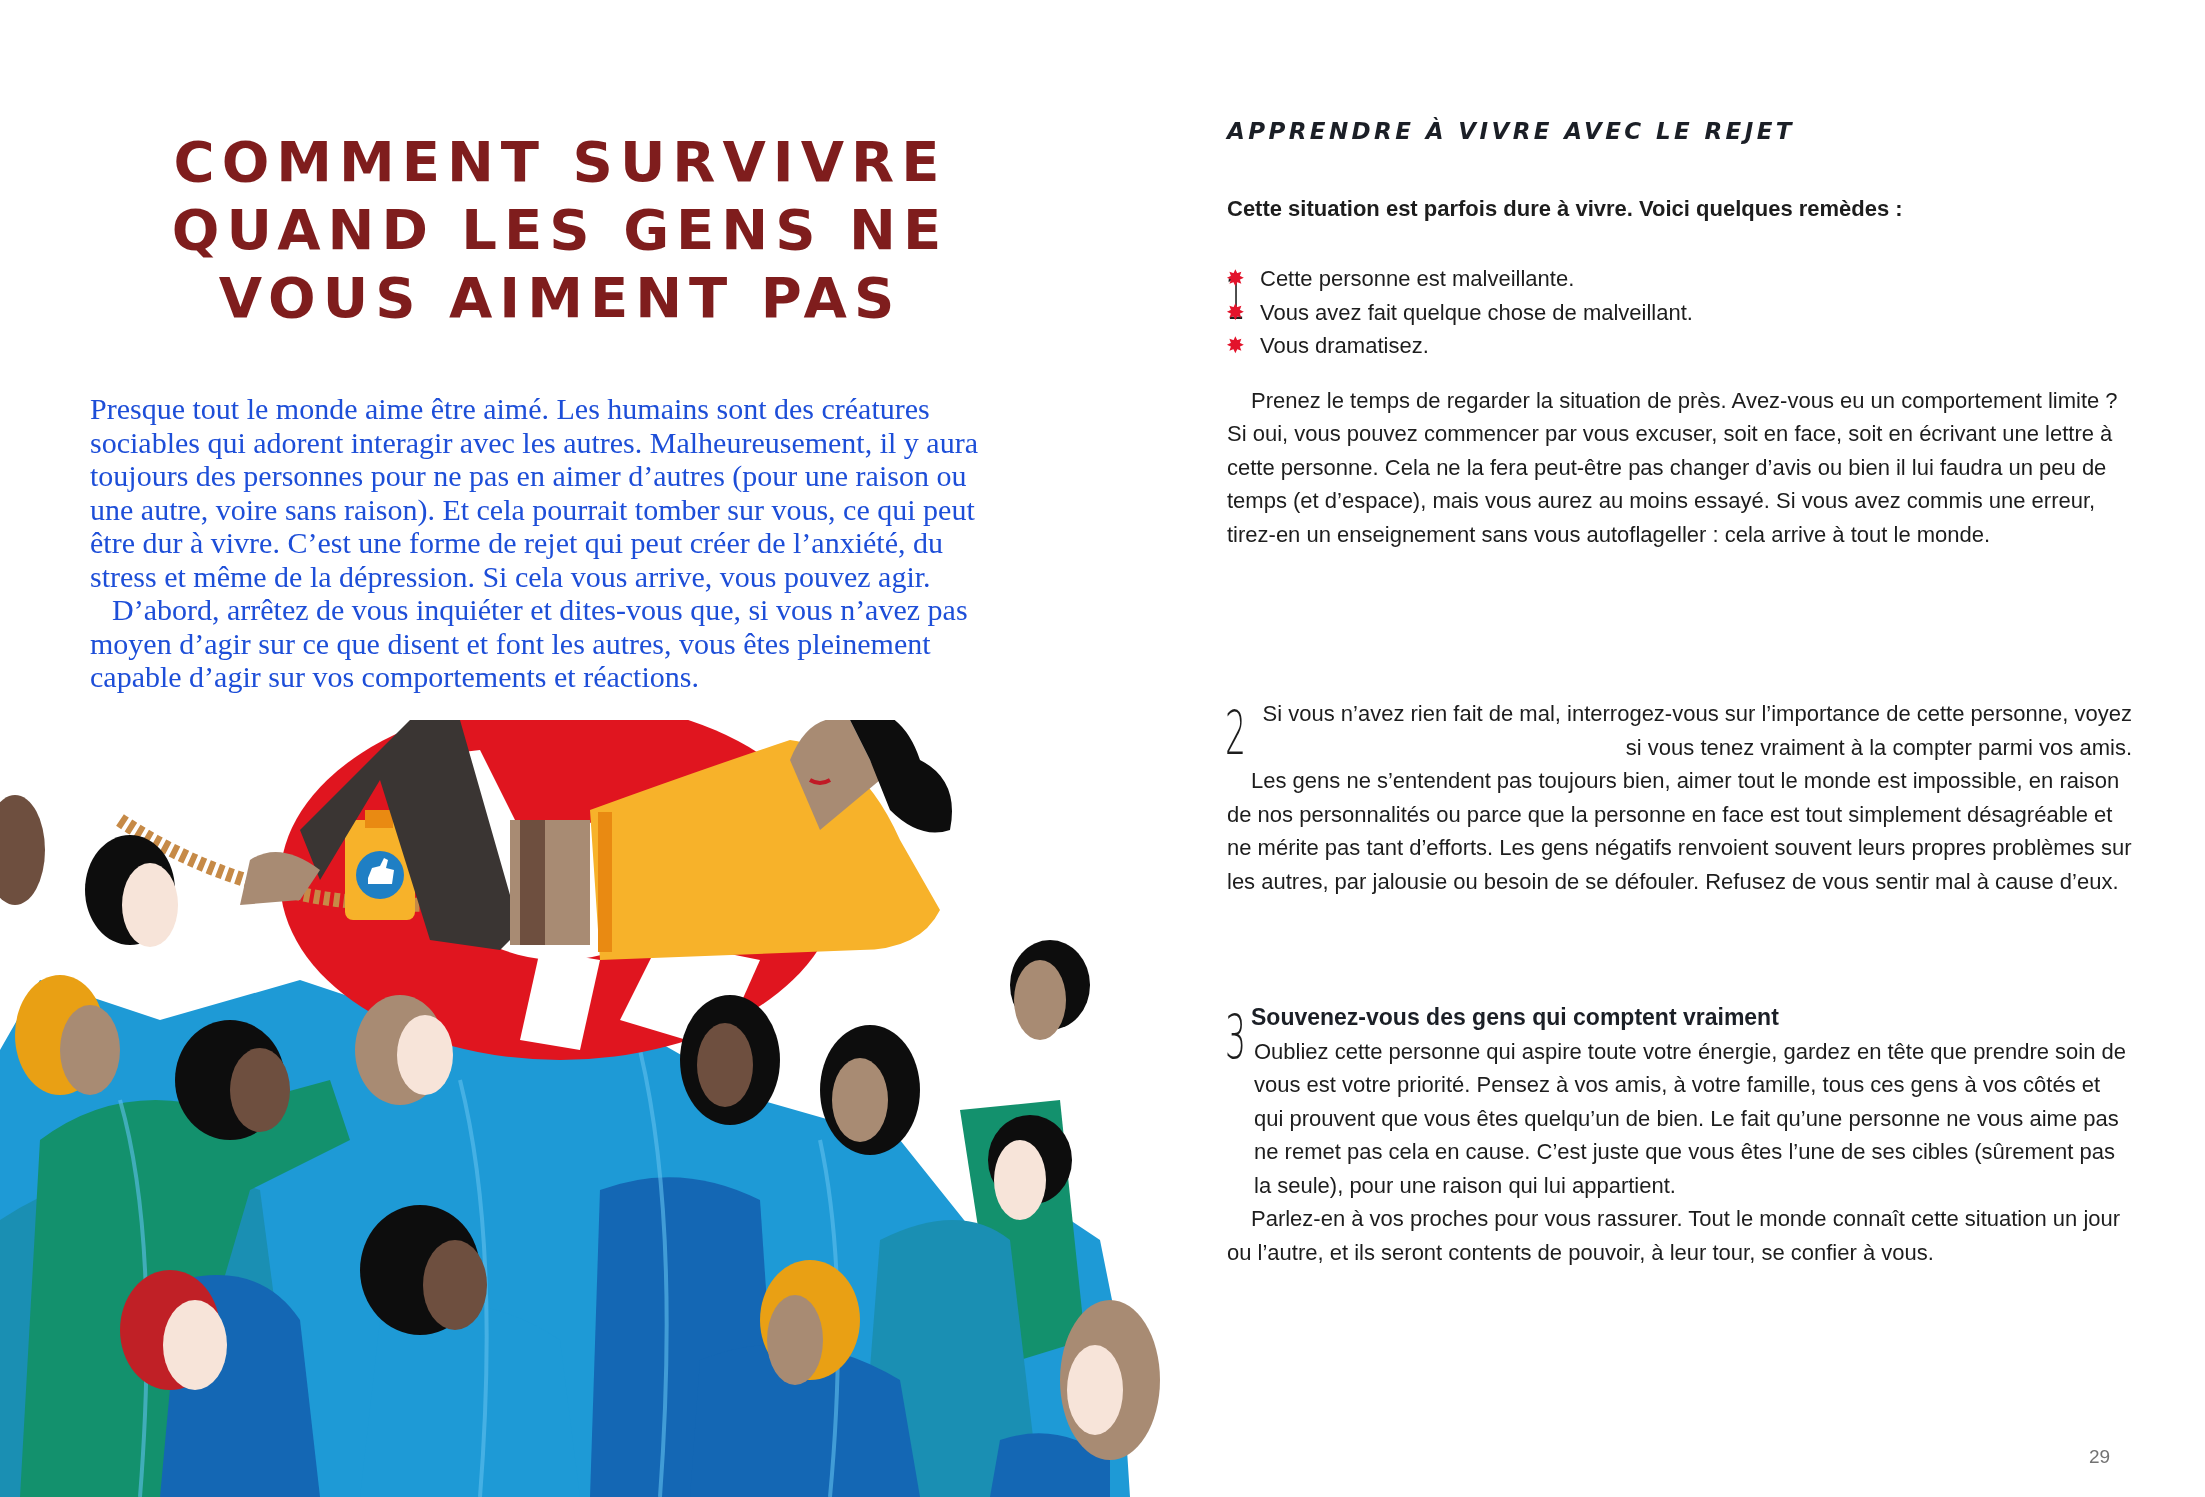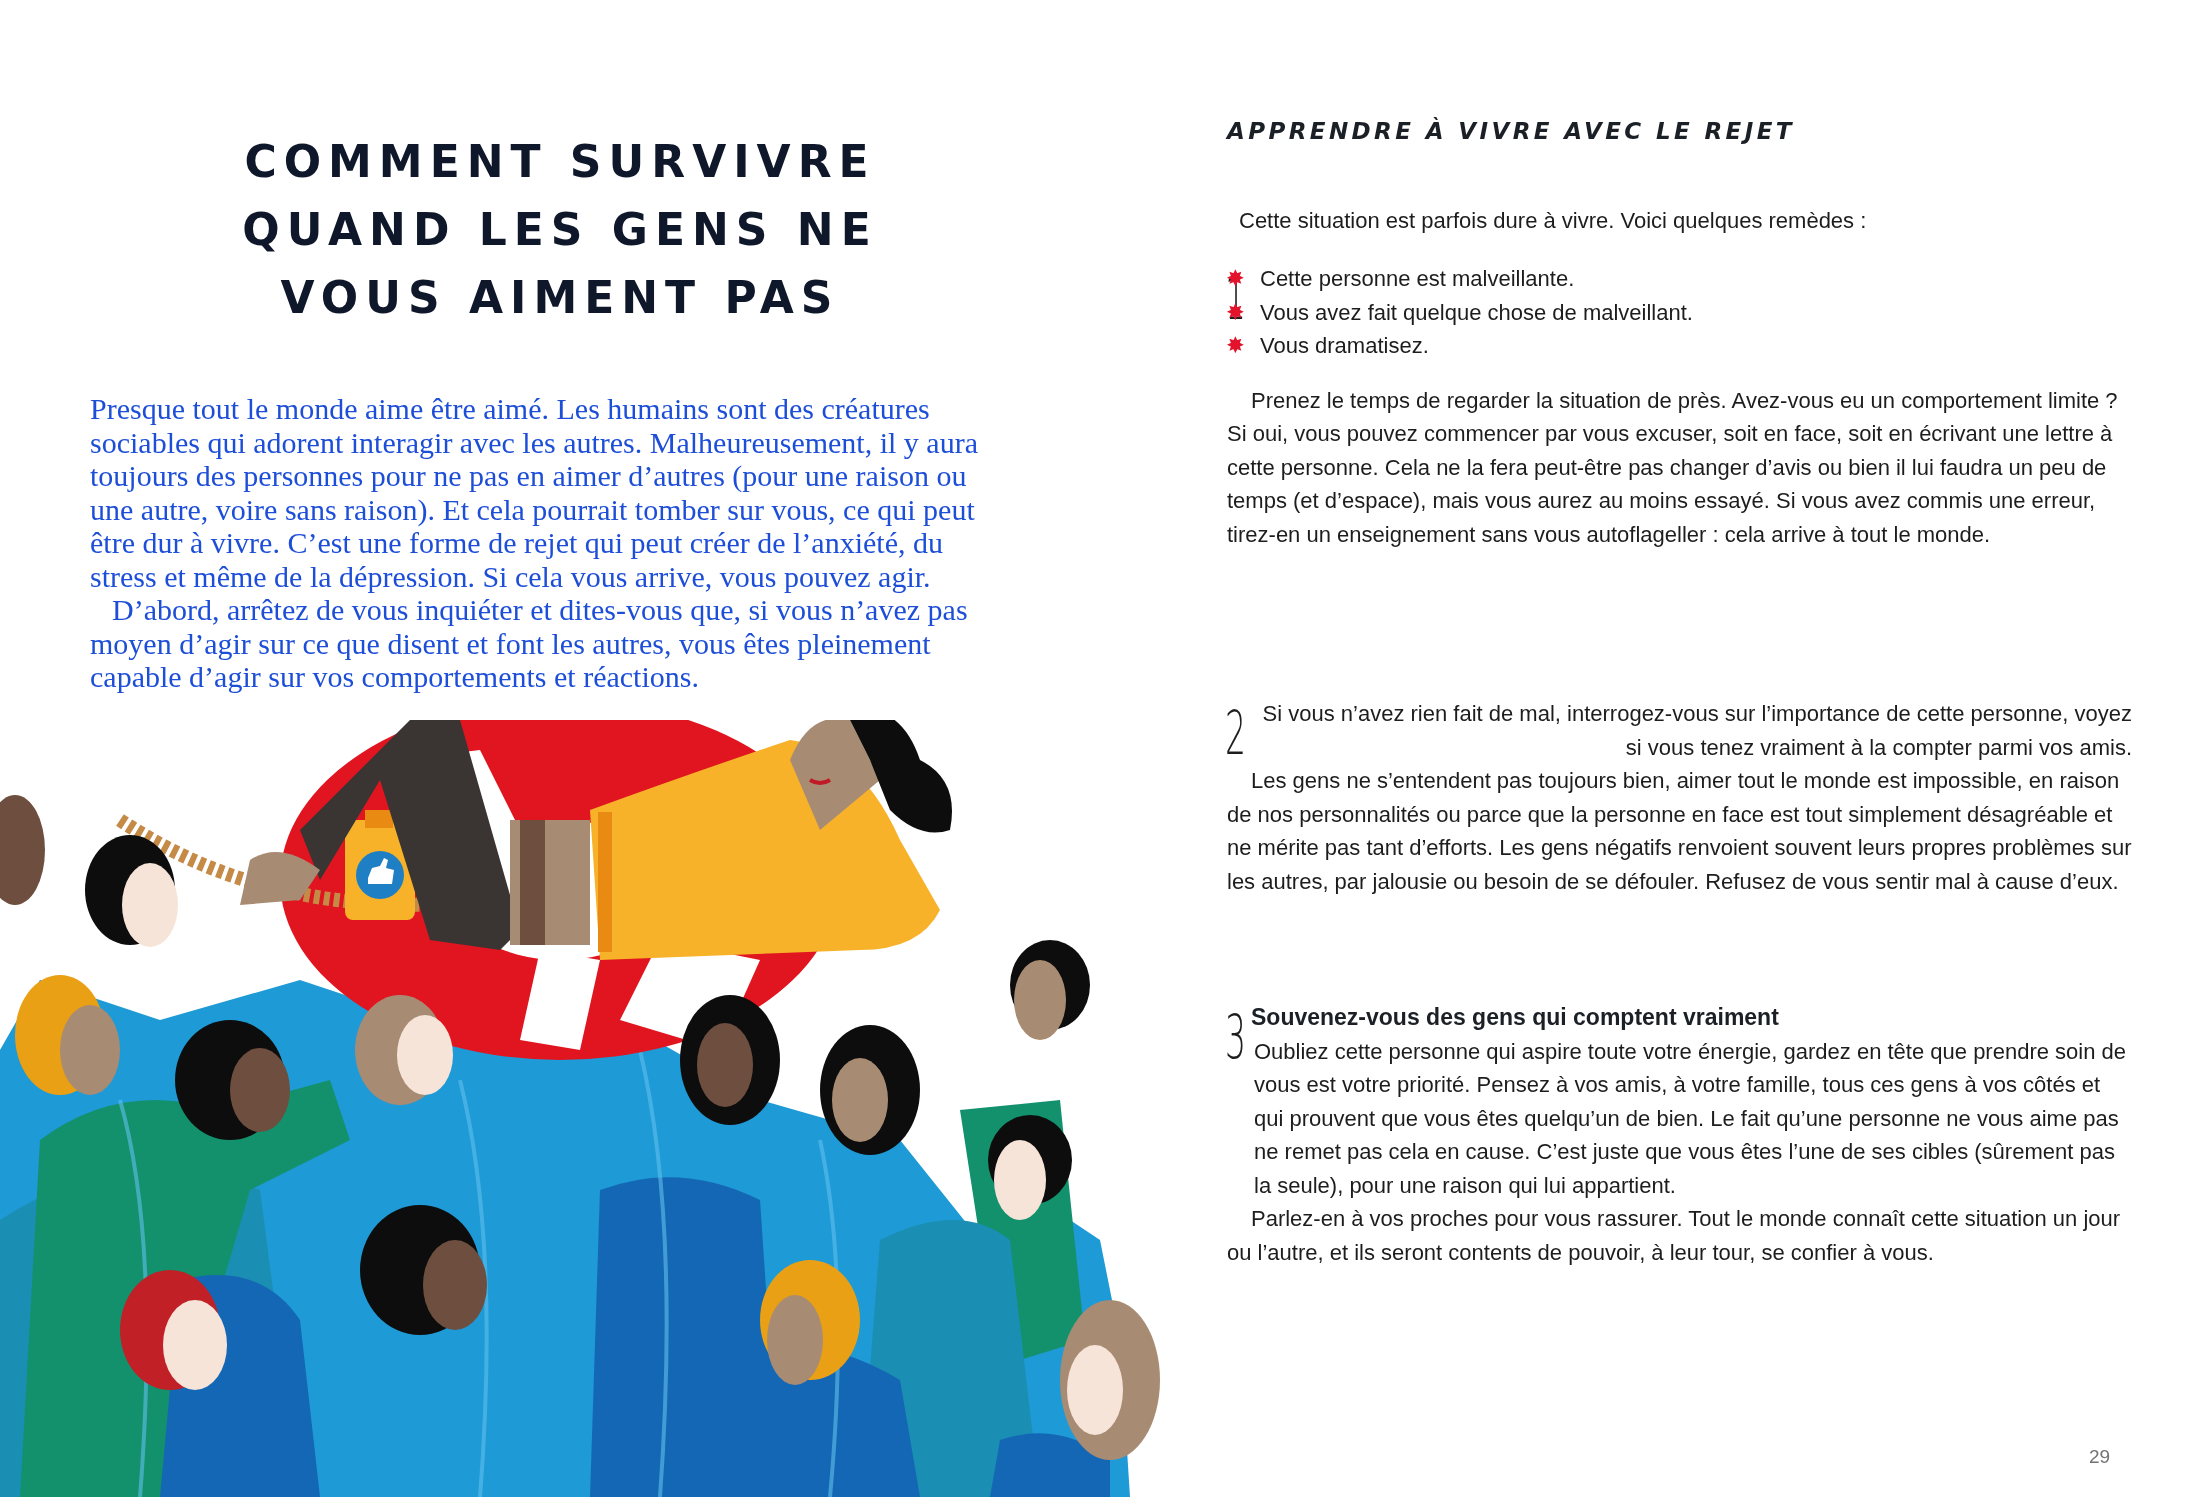--- a/index.html
+++ b/index.html
@@ -5,21 +5,21 @@
   html, body { margin:0; padding:0; background:#ffffff; }
   body { width:2205px; height:1497px; position:relative; overflow:hidden; color:#1b1d22; }
   .page { position:absolute; top:0; height:1497px; }
   .page-left { left:0; width:1102px; }
   .page-right { left:1102px; width:1103px; }
 
   .main-title {
     position:absolute; left:140px; top:128px; width:840px;
     text-align:center; margin:0;
     font-family:"DejaVu Sans", sans-serif; font-weight:bold;
-    font-size:44px; line-height:68px; letter-spacing:7px; color:#0f172a;
+    font-size:56px; line-height:68px; letter-spacing:7px; color:#7f1d1d;
   }
   .main-title span { display:block; }
 
   .intro {
     position:absolute; left:90px; top:392px; width:905px;
     font-family:"Liberation Serif", serif; font-size:30px; line-height:33.5px;
     color:#1d4ed8; margin:0;
   }
   .intro p { margin:0; }
   .intro p + p { text-indent:22px; }
@@ -28,21 +28,21 @@
 
   .section-title {
     position:absolute; left:1227px; top:118px; margin:0;
     font-family:"DejaVu Sans", sans-serif; font-weight:bold;
     font-size:23px; letter-spacing:3.4px; color:#1b1f26;font-style:italic;
   }
   .right-text {
     font-family:"Liberation Sans", sans-serif; font-size:22px; line-height:33.5px;
     color:#1d1d1d;
   }
-  .lead { position:absolute; left:1227px; top:192px; margin:12px; }
+  .lead { position:absolute; left:1227px; top:192px; margin:0;font-weight:bold; }
 
   .remedy { position:absolute; left:1227px; width:905px; }
   .remedy-num {
     position:absolute; left:-2px; top:6px;
     font-family:"DejaVu Sans", sans-serif; font-weight:200;
     font-size:60px; line-height:60px; color:#1d1d1d; transform:scaleX(0.55); transform-origin:left top;
   }
   .remedy-head {
     margin:0 0 0 24px; font-family:"Liberation Sans", sans-serif; font-weight:bold;
     font-size:23px; line-height:33.5px; color:#1b1f26;

